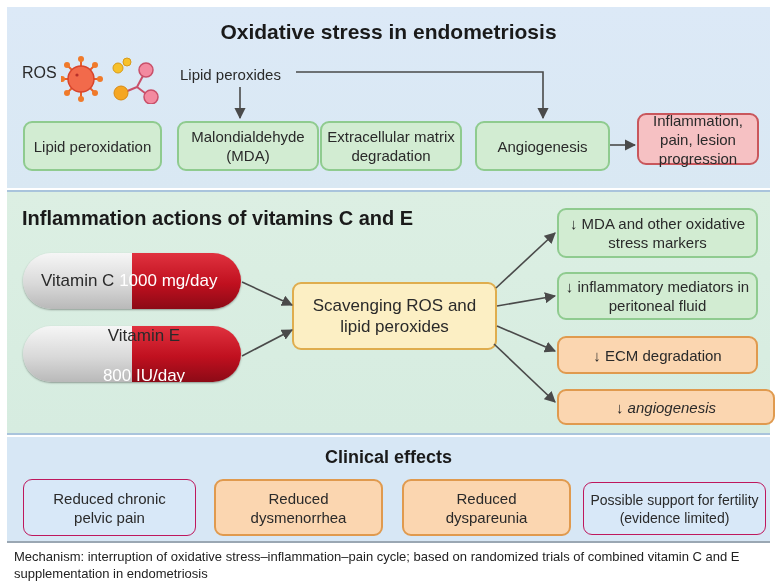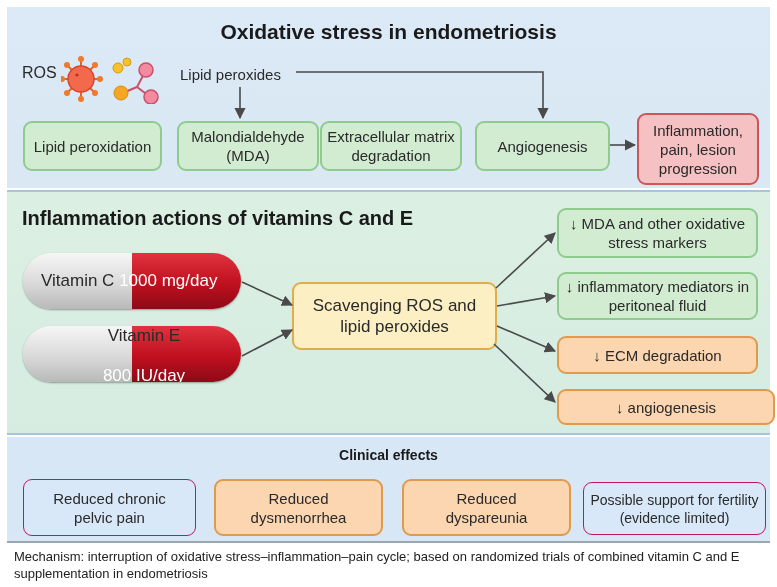--- a/index.html
+++ b/index.html
@@ -4,21 +4,21 @@
 <style>
   html, body { margin:0; padding:0; background:#ffffff; }
   body { width:777px; height:587px; position:relative; overflow:hidden; font-family:"Liberation Sans", sans-serif; color:#222; }
   .panel { position:absolute; left:7px; width:763px; box-sizing:border-box; }
   #p1 { top:7px; height:181px; background:linear-gradient(180deg,#dce9f7 0%,#d9e8f3 100%); }
   #p2 { top:190px; height:245px; background:linear-gradient(180deg,#dcefe3 0%,#d6ece0 100%); border-top:2px solid #a9c4dc; border-bottom:2px solid #a9c4dc; }
   #p3 { top:437px; height:106px; background:#d7e7f5; border-bottom:2px solid #9aa7b3; }
   .title { position:absolute; font-weight:bold; color:#1a1a1a; }
   #t1 { left:0; width:763px; text-align:center; top:13px; font-size:21px; }
   #t2 { left:15px; top:15px; font-size:20px; }
-  #t3 { left:0; width:763px; text-align:center; top:10px; font-size:14px; }
+  #t3 { left:0; width:763px; text-align:center; top:10px; font-size:18px; }
   .box { position:absolute; box-sizing:border-box; display:flex; align-items:center; justify-content:center; text-align:center; border-radius:9px; font-size:15px; line-height:19px; color:#2a2a2a; }
   .green { background:#d2ecd2; border:2px solid #8fcb8f; }
   .red { background:#f6c1c3; border:2px solid #c9575c; }
   .yellow { background:#fcefc4; border:2px solid #dfad4e; }
   .orange { background:#fbd6b0; border:2px solid #e09a4e; }
   .blue { background:#d8e8f8; border:1px solid #be185d; }
   .label { position:absolute; font-size:15px; color:#2a2a2a; }
   .pill { position:absolute; height:56px; border-radius:28px; overflow:hidden; box-shadow:0 1px 2px rgba(0,0,0,0.35); }
   .pill .white { position:absolute; left:0; top:0; bottom:0; width:50%; background:linear-gradient(180deg,#f6f6f6 0%,#d9d9d9 55%,#b9b9b9 100%); }
   .pill .redhalf { position:absolute; right:0; top:0; bottom:0; width:50%; background:linear-gradient(180deg,#e0323f 0%,#c0101f 55%,#8c0a16 100%); }
@@ -63,21 +63,21 @@
       <circle cx="85" cy="16" r="7" fill="#f38aa0" stroke="#c9506a" stroke-width="1.5"></circle>
       <circle cx="90" cy="43" r="7" fill="#f38aa0" stroke="#c9506a" stroke-width="1.5"></circle>
     </g>
   </svg>
   <div class="label" style="left:173px;top:59px;">Lipid peroxides</div>
 
   <div class="box green" style="left:16px;top:114px;width:139px;height:50px;">Lipid peroxidation</div>
   <div class="box green" style="left:170px;top:114px;width:142px;height:50px;">Malondialdehyde (MDA)</div>
   <div class="box green" style="left:313px;top:114px;width:142px;height:50px;">Extracellular matrix degradation</div>
   <div class="box green" style="left:468px;top:114px;width:135px;height:50px;">Angiogenesis</div>
-  <div class="box red" style="left:630px;top:106px;width:122px;height:72px;">Inflammation, pain, lesion progression</div>
+  <div class="box red" style="left:630px;top:106px;width:122px;height:52px;">Inflammation, pain, lesion progression</div>
 </div>
 
 <div class="panel" id="p2">
   <div class="title" id="t2">Inflammation actions of vitamins C and E</div>
 
   <div class="pill" style="left:16px;top:61px;width:218px;">
     <div class="white"></div>
       <div class="redhalf"></div>
     <div class="ptext"><span class="dark">Vitamin C</span>&nbsp;<span class="light">1000 mg/day</span></div>
   </div>
@@ -85,21 +85,21 @@
     <div class="white"></div>
       <div class="redhalf"></div>
     <div class="ptext" style="padding-left:24px;flex-direction:column;"><span class="dark">Vitamin E</span>&nbsp;<span class="light">800 IU/day</span></div>
   </div>
 
   <div class="box yellow" style="left:285px;top:90px;width:205px;height:68px;font-size:17px;line-height:21px;padding:0 18px;">Scavenging ROS and lipid peroxides</div>
 
   <div class="box green" style="left:550px;top:16px;width:201px;height:50px;padding:0 4px;">↓ MDA and other oxidative stress markers</div>
   <div class="box green" style="left:550px;top:80px;width:201px;height:48px;padding:7px 6px;">↓ inflammatory mediators in peritoneal fluid</div>
   <div class="box orange" style="left:550px;top:144px;width:201px;height:38px;">↓ ECM degradation</div>
-  <div class="box orange" style="left:550px;top:197px;width:218px;height:36px;">↓ angiogenesis</div>
+  <div class="box orange" style="left:550px;top:197px;width:218px;height:36px;font-style:italic;">↓ angiogenesis</div>
 </div>
 
 <div class="panel" id="p3">
   <div class="title" id="t3">Clinical effects</div>
   <div class="box blue" style="left:16px;top:42px;width:173px;height:57px;padding:0 14px;">Reduced chronic pelvic pain</div>
   <div class="box orange" style="left:207px;top:42px;width:169px;height:57px;padding:6px 18px;">Reduced dysmenorrhea</div>
   <div class="box orange" style="left:395px;top:42px;width:169px;height:57px;padding:0 30px;">Reduced dyspareunia</div>
   <div class="box blue" style="left:576px;top:45px;width:183px;height:53px;padding:0 4px;font-size:14px;line-height:18px;">Possible support for fertility (evidence limited)</div>
 </div>
 

